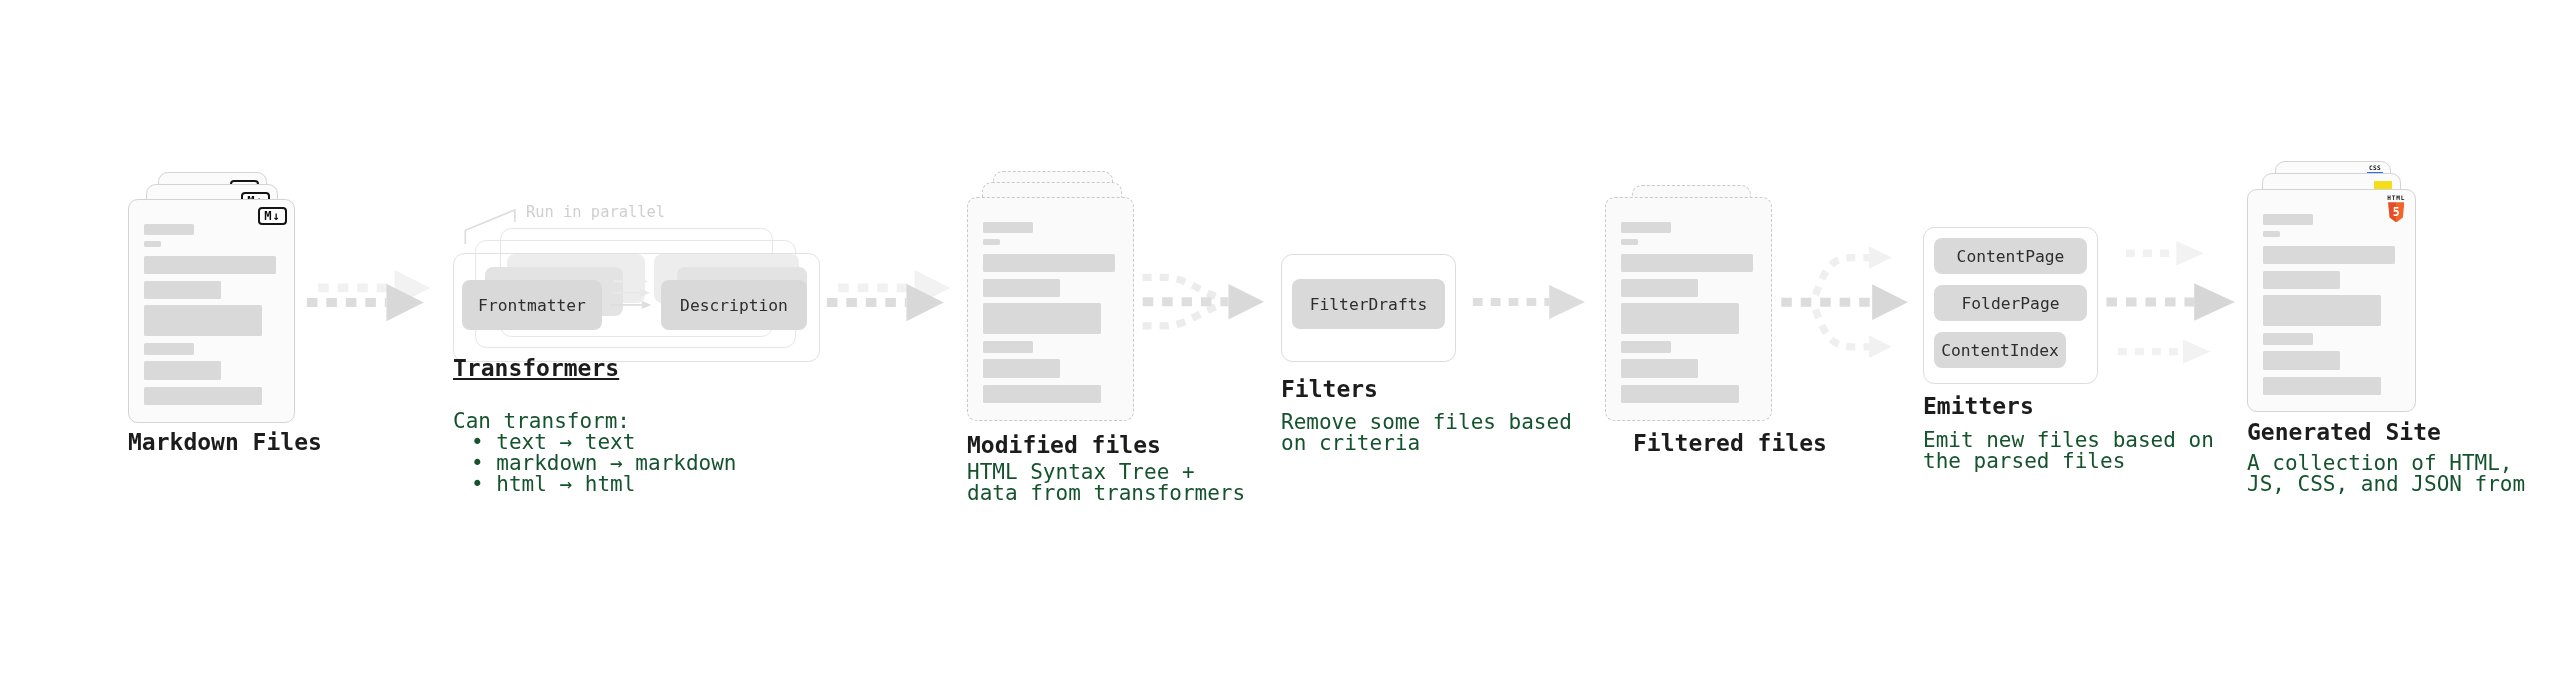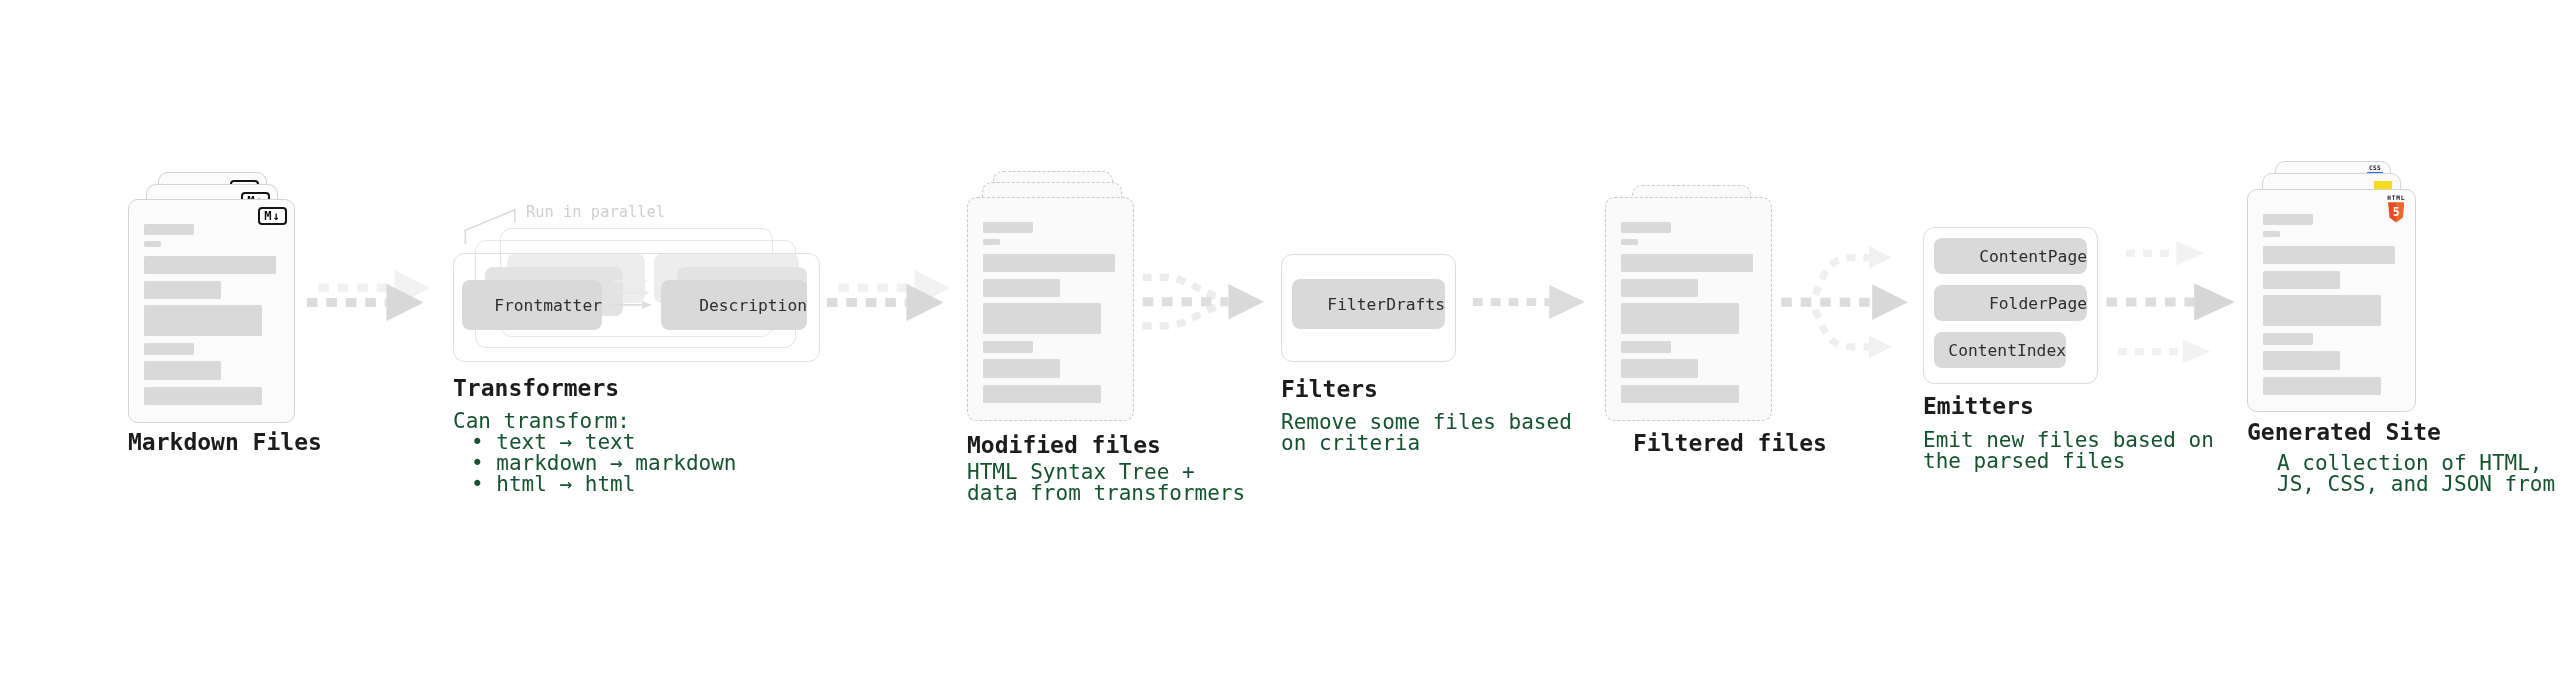--- a/index.html
+++ b/index.html
@@ -17,21 +17,21 @@
             padding:0 4.1px;letter-spacing:0.8px;}
   
   .title{position:absolute;margin:0;font-size:23px;font-weight:600;color:#1c1c1c;white-space:nowrap;}
   .desc{position:absolute;font-size:21px;line-height:21px;color:#14532d;white-space:nowrap;}
   .desc .indent{padding-left:18px;}
   
   .tbox{position:absolute;border:1.3px solid #e6e6e6;border-radius:11.4px;background:transparent;}
   .tbox.front{border-color:#e1e1e1;}
   .obox{position:absolute;border:1.3px solid #dcdcdc;border-radius:11.4px;background:#fff;}
   .pill{position:absolute;background:#d9d9d9;border-radius:8.1px;display:flex;align-items:center;
-        justify-content:flex-end;font-size:16.3px;color:#2e2e2e;white-space:nowrap;}
+        justify-content:center;font-size:16.3px;color:#2e2e2e;white-space:nowrap;}
   .ghost{position:absolute;border-radius:8.1px;}
   .ghost.g2{background:#ededed;}
   .ghost.g1{background:#e3e3e3;}
   .annotation{position:absolute;font-size:15.4px;color:#cfcfcf;white-space:nowrap;}
   
   .js-icon{position:absolute;top:6.5px;right:8.1px;width:18px;height:8.1px;background:#f5de19;}
   .css-icon{position:absolute;top:3.3px;right:7.3px;text-align:center;}
   .css-word{font-size:6.1px;font-weight:bold;color:#111;line-height:5.7px;letter-spacing:0.4px;}
   .css-bar{height:2.8px;width:15.4px;background:#2e6bf0;margin-top:0.8px;}
   .html5-icon{position:absolute;top:4.1px;right:9.8px;width:18px;text-align:center;}
@@ -104,21 +104,21 @@
         <polygon points="38,18 38,28 50,23" fill="#e8e8e8"></polygon>
       <line x1="2" y1="38" x2="40" y2="38" stroke="#dedede" stroke-width="2.2"></line>
         <polygon points="40,33 40,43 52,38" fill="#dedede"></polygon>
     </svg>
 
     <svg style="left:458px;top:200px;" width="69" height="49" viewBox="0 0 85 60">
       <polyline points="9,54 9,37 70,12 70,27" stroke="#dcdcdc" stroke-width="2" fill="none"></polyline>
     </svg>
     <div class="annotation" style="left:526px;top:203px;">Run in parallel</div>
 
-    <h2 class="title" style="left:453px;top:375px;">Transformers</h2>
+    <h2 class="title" style="left:453px;top:355px;text-decoration:underline;">Transformers</h2>
     <div class="desc" style="left:453px;top:411px;">
       <div>Can transform:</div>
       <div class="indent">• text → text</div>
       <div class="indent">• markdown → markdown</div>
       <div class="indent">• html → html</div>
     </div>
   </section>
 
   <svg class="abs" style="left:822px;top:270px;" width="138" height="65" viewBox="0 0 170 80">
     <g transform="translate(12,-18)">
@@ -250,20 +250,20 @@
           <div class="bar" style="width: 17px; height: 5.7px; margin-bottom: 9px;"></div>
           <div class="bar" style="width: 132px; height: 18px; margin-bottom: 6.5px;"></div>
           <div class="bar" style="width: 77px; height: 18px; margin-bottom: 6.5px;"></div>
           <div class="bar" style="width: 118px; height: 31px; margin-bottom: 6.5px;"></div>
           <div class="bar" style="width: 50px; height: 12.2px; margin-bottom: 6.5px;"></div>
           <div class="bar" style="width: 77px; height: 18.7px; margin-bottom: 6.5px;"></div>
           <div class="bar" style="width: 118px; height: 18.7px; margin-bottom: 0px;"></div>
         </div>
     </div>
     <h2 class="title" style="left:2247px;top:419px;">Generated Site</h2>
-    <div class="desc" style="left:2247px;top:453px;margin-left:30px;">
+    <div class="desc" style="left:2247px;top:453px;">
       <div>A collection of HTML,</div>
       <div>JS, CSS, and JSON from</div>
     </div>
   </section>
 
 </div>
 
 
 </body></html>

